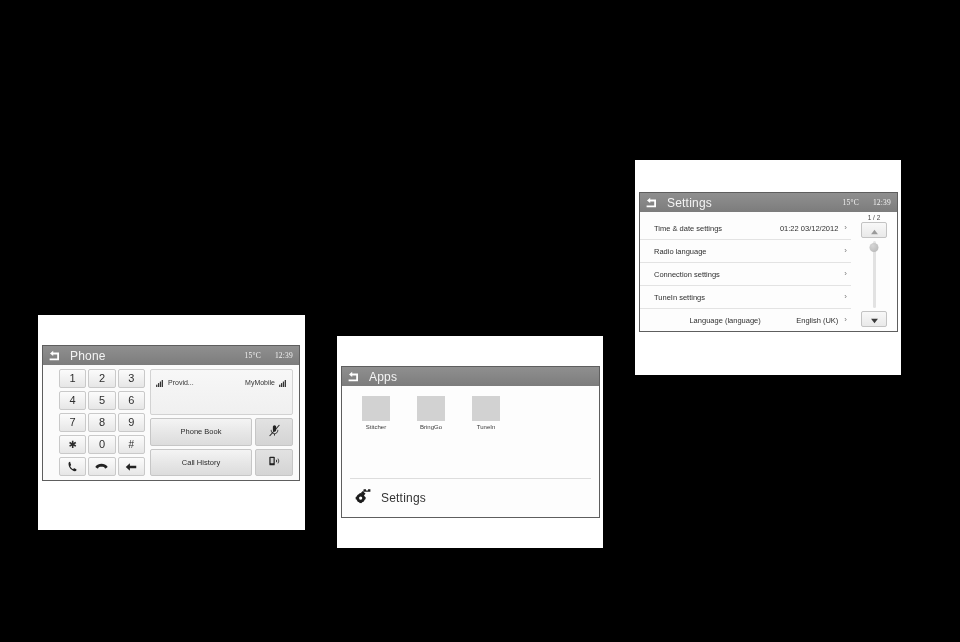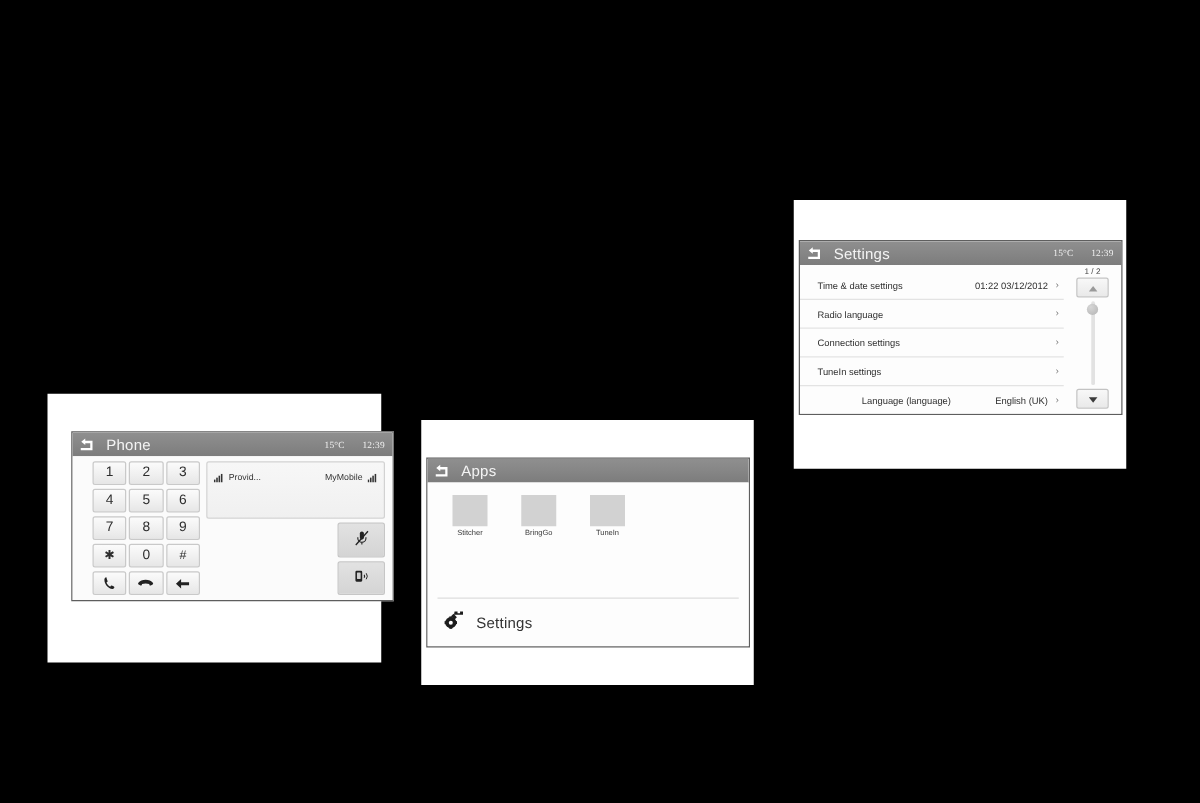--- a/index.html
+++ b/index.html
@@ -18,21 +18,21 @@
   #plate-settings { left: 635px; top: 160px; width: 266px; height: 215px; }
 
   
   .device {
     position: absolute;
     background: #fdfdfd;
     border: 1px solid #5e5e5e;
     display: flex; flex-direction: column;
     overflow: hidden;
   }
-  #dev-phone    { left: 19px;  top: 30px; width: 258px; height: 136px; }
+  #dev-phone    { left: 4px;  top: 30px; width: 258px; height: 136px; }
   #dev-apps     { left: 4px;  top: 30px; width: 259px; height: 152px; }
   #dev-settings { left: 4px;  top: 32px; width: 259px; height: 140px; }
 
   .titlebar {
     height: 19px; flex: 0 0 19px;
     background: linear-gradient(180deg,#8f8f8f 0%,#868686 50%,#7c7c7c 100%);
     display: flex; align-items: center;
     padding: 0 6px 0 5px;
     color: #ffffff;
   }
@@ -222,20 +222,22 @@
                   <rect x="2.4" y="4" width="1.6" height="5" fill="#333"></rect>
                   <rect x="4.8" y="2" width="1.6" height="7" fill="#333"></rect>
                   <rect x="7.2" y="0" width="1.6" height="9" fill="#333"></rect>
                 </svg>
               </span>
             </div>
           </div>
 
           <div class="btn-rows">
             <div class="btn-col-main">
+              <div class="sbtn">Phone Book</div>
+              <div class="sbtn">Call History</div>
             </div>
             <div class="btn-col-side">
               <div class="sbtn icononly">
                 <span>
                   <svg width="13" height="13" viewBox="0 0 16 16">
                     <path d="M8 1.5 c-1.1 0-2 .9-2 2 v4 c0 1.1 .9 2 2 2 s2-.9 2-2 v-4 c0-1.1-.9-2-2-2 z" fill="#222"></path>
                     <path d="M4 7.2 v.8 c0 2.2 1.8 4 4 4 s4-1.8 4-4 v-.8" stroke="#222" stroke-width="1.1" fill="none"></path>
                     <line x1="8" y1="12" x2="8" y2="14.3" stroke="#222" stroke-width="1.1"></line>
                     <line x1="2.0" y1="14.8" x2="14.0" y2="1.2" stroke="#222" stroke-width="1.3"></line>
                   </svg>

